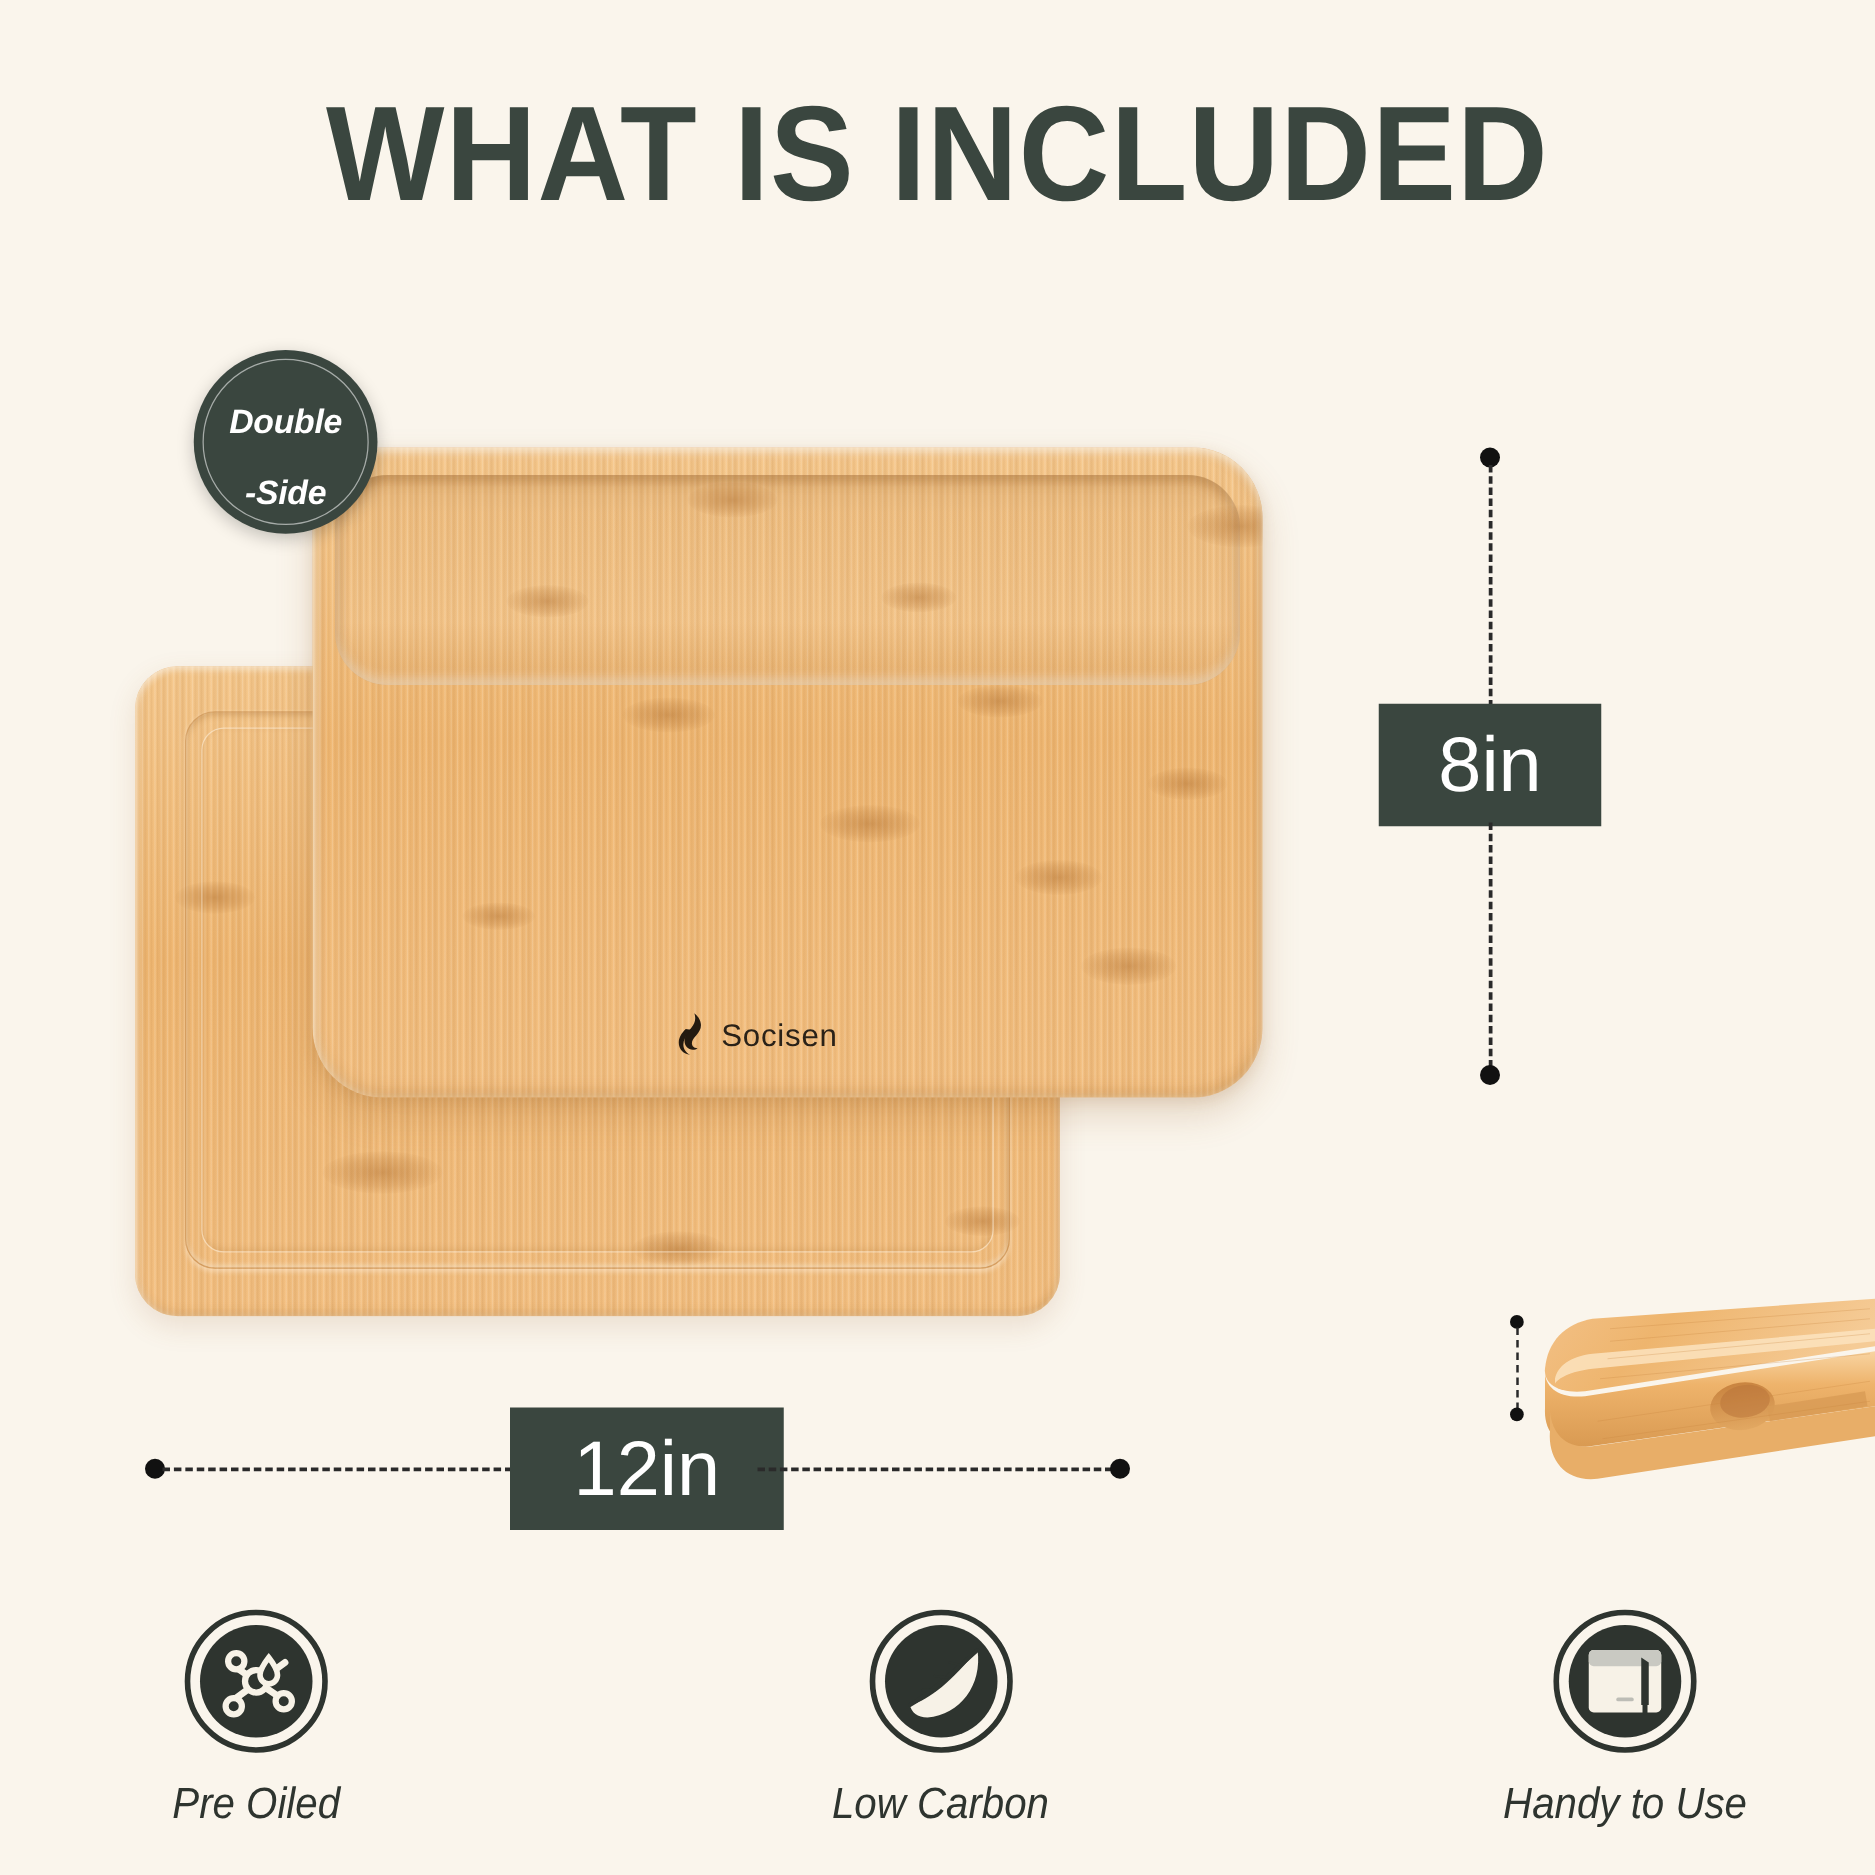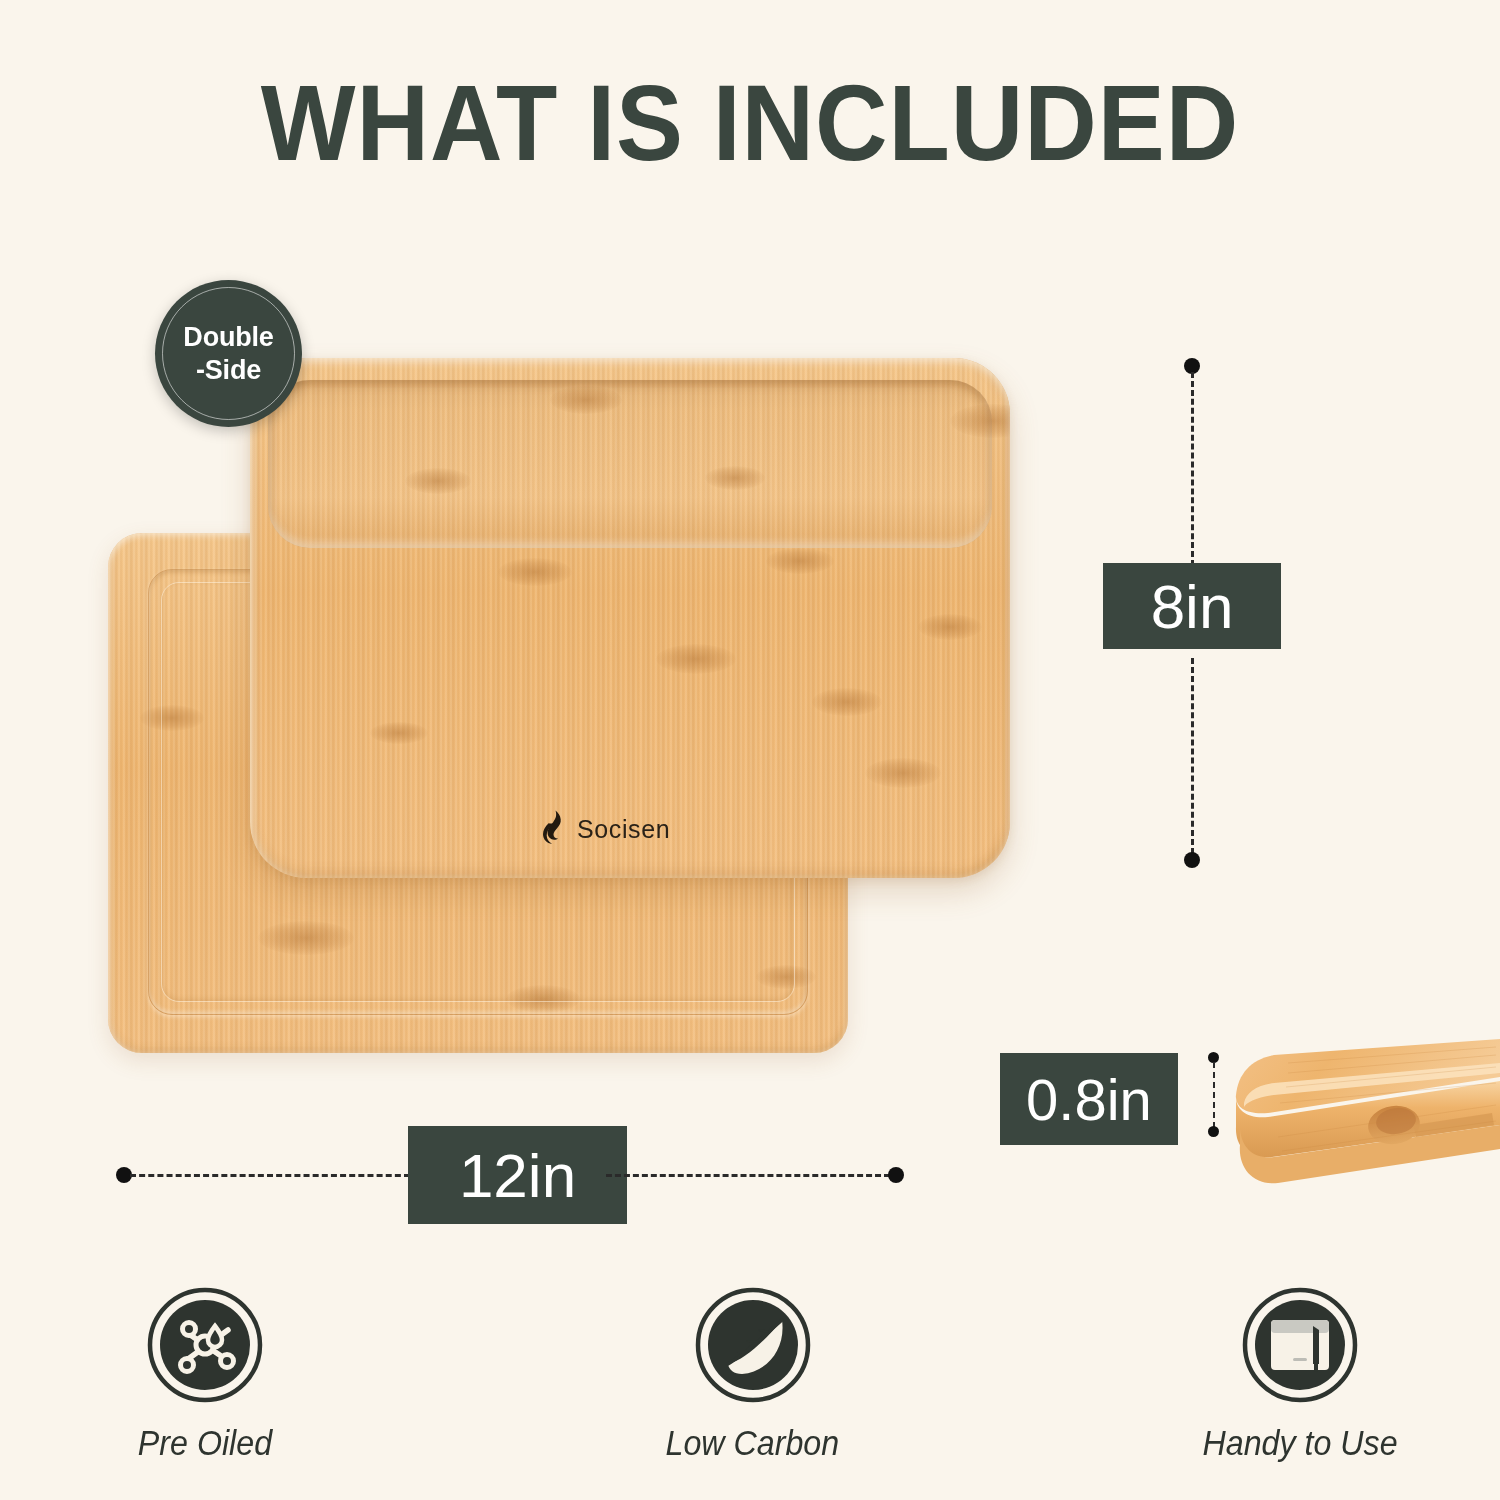--- a/index.html
+++ b/index.html
@@ -163,44 +163,45 @@
   .badge::after {
     content:"";
     position:absolute; inset:7px;
     border-radius:50%;
     border:1.5px solid rgba(255,255,255,0.55);
   }
   .badge span {
     position:relative; z-index:2;
     color:#FFFFFF;
     font-family:"Liberation Sans", sans-serif;
-    font-weight:700; 
+    font-weight:700; font-style:italic;
     font-size:27px; line-height:1.22;
     letter-spacing:-0.2px;
+    margin-top:24px;
   }
 
   
   .sideview {
     position:absolute;
     left:1228px; top:1033px;
     width:272px; height:160px;
     overflow:hidden;
   }
 
   
   .dim-label {
     position:absolute;
     background:#3A463F;
     color:#FFFFFF;
     font-family:"Liberation Sans", sans-serif;
     font-weight:400;
     display:flex; align-items:center; justify-content:center;
     letter-spacing:0px;
   }
-  #dim-8in   { left:1103px; top:563px;  width:178px; height:86px;  font-size:62px; }
+  #dim-8in   { left:1103px; top:563px;  width:178px; height:98px;  font-size:62px; }
   #dim-12in  { left:408px;  top:1126px; width:219px; height:98px;  font-size:62px; }
   #dim-08in  { left:1000px; top:1053px; width:178px; height:92px;  font-size:58px; }
 
   .dot {
     position:absolute;
     width:16px; height:16px;
     background:#111111;
     border-radius:50%;
   }
   .dash-v {
@@ -344,21 +345,20 @@
   <div class="dim-label" id="dim-8in">8in</div>
   <div class="dash-v" style="left:1191px; top:658px; height:196px;"></div>
   <div class="dot" style="left:1184px; top:852px;"></div>
 
   <div class="dot" style="left:116px; top:1167px;"></div>
   <div class="dash-h" style="left:130px; top:1174px; width:280px;"></div>
   <div class="dim-label" id="dim-12in">12in</div>
   <div class="dash-h" style="left:606px; top:1174px; width:284px;"></div>
   <div class="dot" style="left:888px; top:1167px;"></div>
 
-  <div class="dim-label" id="dim-08in">0.8in</div>
   <div class="dot dot-sm" style="left:1208px; top:1052px;"></div>
   <div class="dash-v dash-v-sm" style="left:1213px; top:1062px; height:66px;"></div>
   <div class="dot dot-sm" style="left:1208px; top:1126px;"></div>
 
   <div class="features">
 
     <div class="feature">
       <div class="glyph">
         <svg width="118" height="118" viewBox="0 0 118 118">
           <circle cx="59" cy="59" r="55" fill="none" stroke="#2E342F" stroke-width="4.5"></circle>

